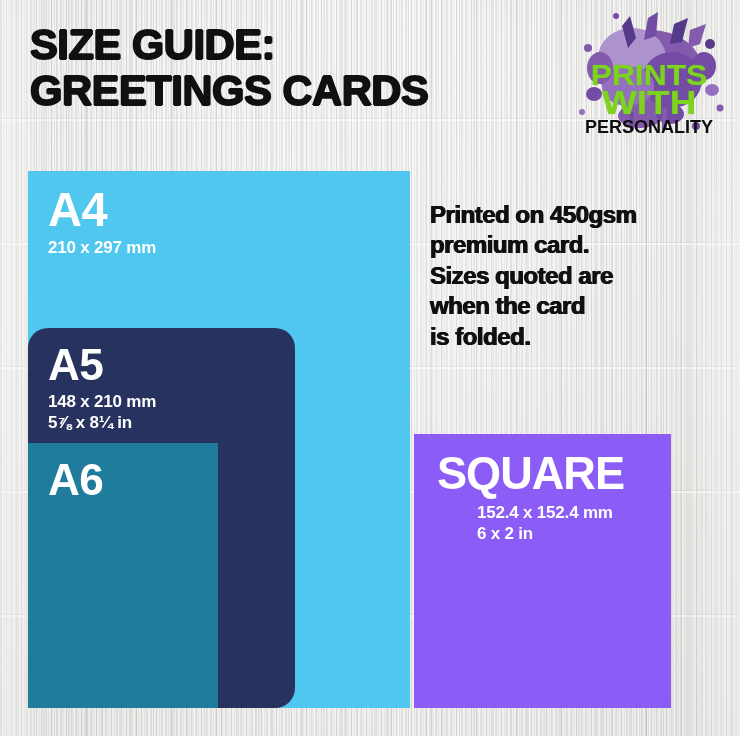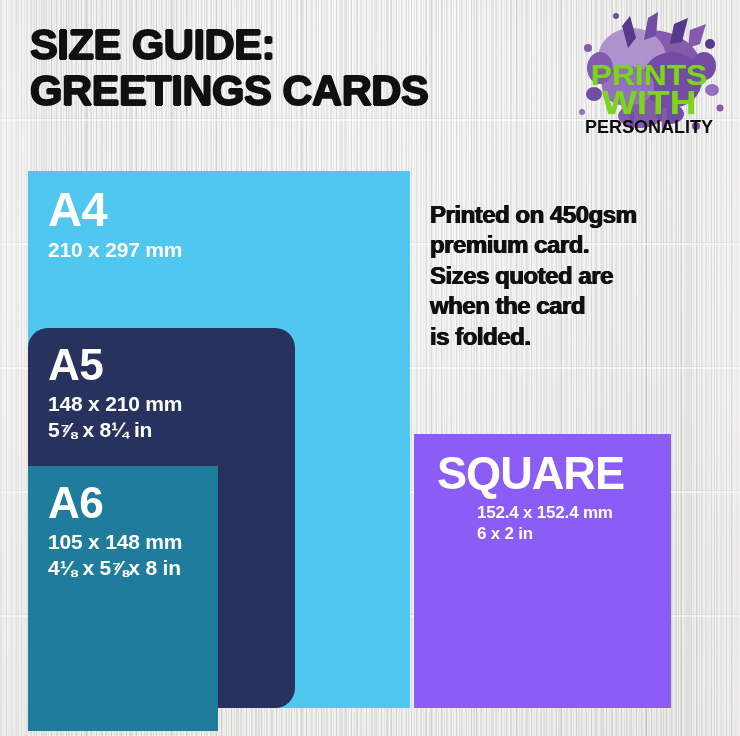--- a/index.html
+++ b/index.html
@@ -164,21 +164,21 @@
     letter-spacing: -0.5px;
     text-transform: uppercase;
     transform: scaleX(0.98);
     transform-origin: left top;
     white-space: nowrap;
   }
   .card-dims {
     color: #ffffff;
     font-family: "Liberation Sans", sans-serif;
     font-weight: bold;
-    font-size: 21px;
+    font-size: 17px;
     line-height: 1.26;
     letter-spacing: -0.2px;
     margin-top: 4px;
     white-space: nowrap;
   }
   .card-dims div { white-space: nowrap; }
 
   
   #card-a4 {
     left: 28px; top: 171px; width: 382px; height: 537px;
@@ -186,21 +186,21 @@
   }
   #card-a4 .card-title { font-size: 48px; }
   
   #card-a5 {
     left: 28px; top: 328px; width: 267px; height: 380px;
     background: #28325E;
     border-radius: 20px;
   }
   
   #card-a6 {
-    left: 28px; top: 466px; width: 190px; height: 265px;
+    left: 28px; top: 443px; width: 190px; height: 265px;
     background: #1F7C9C;
   }
   
   #card-square {
     left: 414px; top: 434px; width: 257px; height: 274px;
     background: #8b5cf6;
   }
   #card-square .card-inner { left: 23px; top: 18px; }
   #card-square .card-title { font-size: 46px; letter-spacing: -1px; }
   #card-square .card-dims { font-size: 17px; margin-top: 6px; margin-left: 40px; }
@@ -284,24 +284,20 @@
       <div class="card-dims">
         <div>148 x 210 mm</div>
         <div>5⅞ x 8¼ in</div>
       </div>
     </div>
   </div>
 
   <div class="card" id="card-a6">
     <div class="card-inner">
       <div class="card-title">A6</div>
-      <div class="card-dims">
-        <div>105 x 148 mm</div>
-        <div>4⅛ x 5⅞x  8 in</div>
-      </div>
     </div>
   </div>
 
   <div class="card" id="card-square">
     <div class="card-inner">
       <div class="card-title">SQUARE</div>
       <div class="card-dims">
         <div>152.4 x 152.4 mm</div>
         <div>6 x 2 in</div>
       </div>

